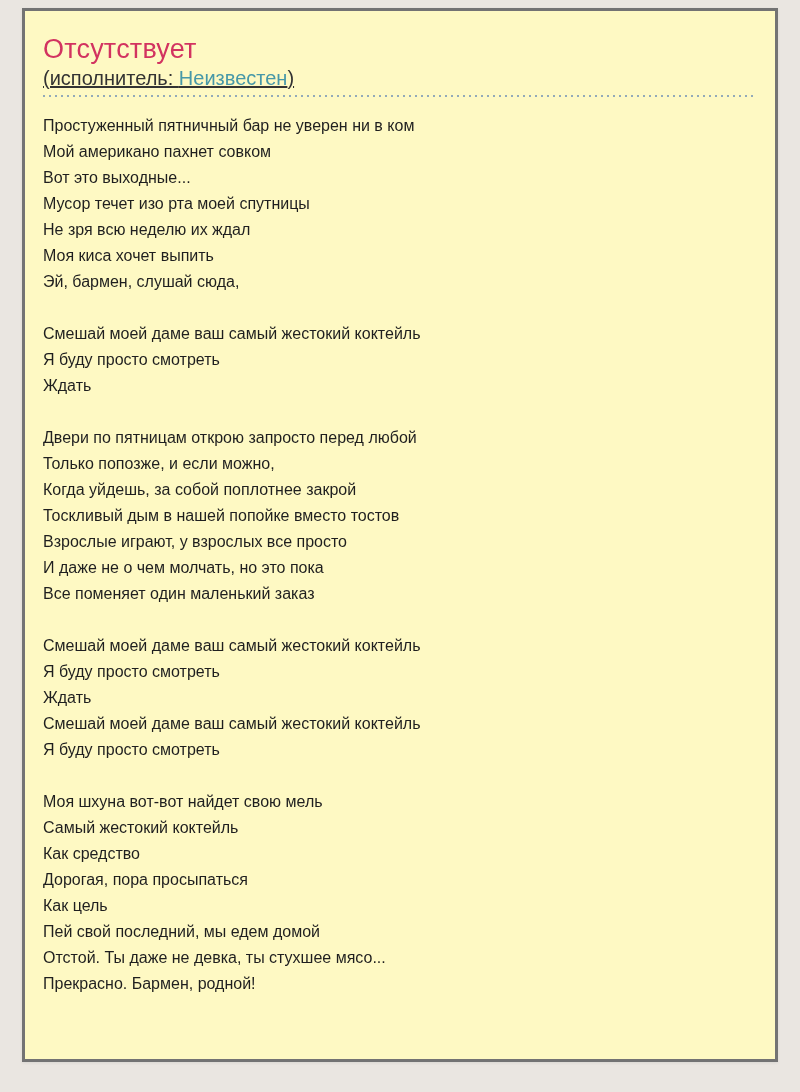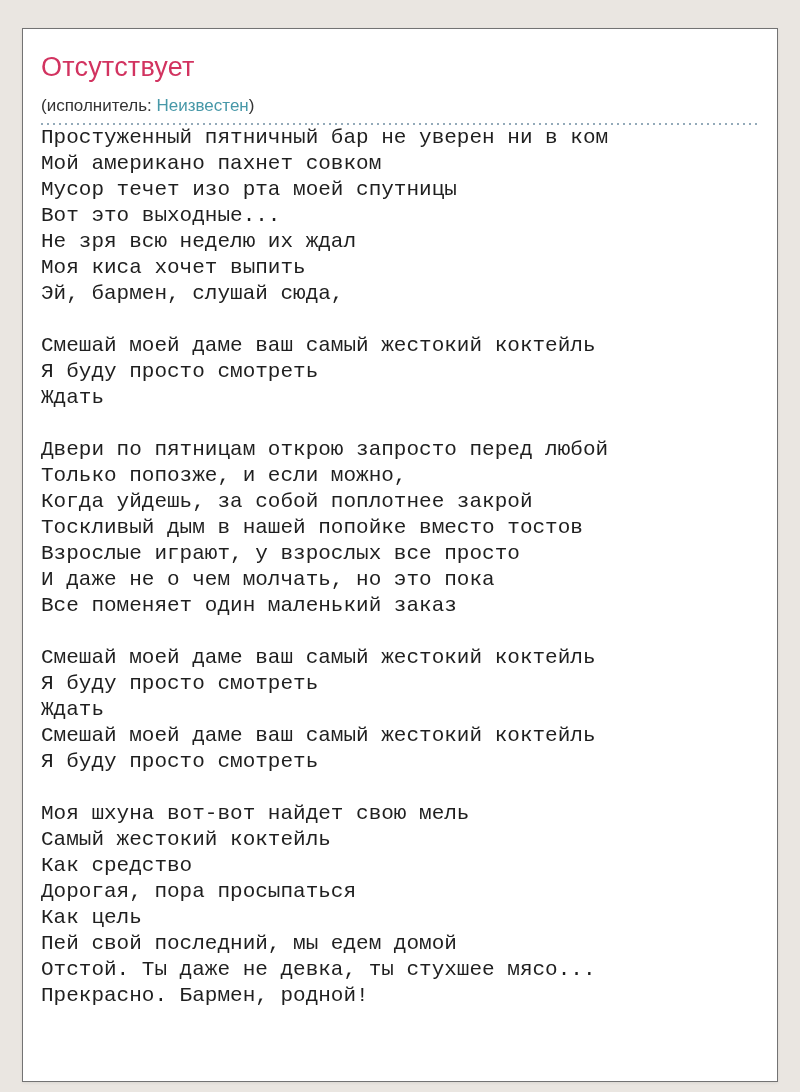--- a/index.html
+++ b/index.html
@@ -16,42 +16,43 @@
     background-image:
       radial-gradient(rgba(255,255,255,0.7) 12%, transparent 13%),
       radial-gradient(rgba(205,198,189,0.45) 12%, transparent 13%);
     background-size: 6px 6px;
     background-position: 0 0, 3px 3px;
   }
 
   .card {
     position: absolute;
     left: 22px;
-    top: 28px;
+    top: 8px;
     width: 756px;
     min-height: 1054px;
-    background: #ffffff;
-    border: 1px solid #737373;
+    background: #fef9c3;
+    border: 3px solid #737373;
     box-shadow: 0 1px 3px rgba(0,0,0,0.07);
     padding: 22px 18px 26px 18px;
   }
 
   .song-title {
     font-size: 27px;
     font-weight: 400;
     line-height: 32px;
     color: #d23360;
     letter-spacing: 0.2px;
   }
 
   .artist-line {
-    margin-top: 12px;
-    font-size: 17px;
+    margin-top: 2px;
+    font-size: 20px;
     line-height: 22px;
     color: #333333;
+    text-decoration: underline;
   }
 
   .artist-link {
     color: #4798a8;
     text-decoration: none;
     cursor: pointer;
   }
 
   .dotted-separator {
     margin-top: 6px;
@@ -60,24 +61,24 @@
       to right,
       #93aab9 0px, #93aab9 2px,
       transparent 2px, transparent 6px
     );
     background-position: 0 bottom;
     background-size: 100% 2px;
     background-repeat: no-repeat;
   }
 
   .lyrics {
-    font-size: 21px;
+    margin-top: 16px;
+    font-size: 16px;
     line-height: 26px;
     color: #1f1f1f;
-    font-family: Liberation Mono, monospace;
   }
 
   .stanza + .stanza { margin-top: 26px; }
 
   .lyric-line { white-space: pre-wrap; }
 </style>
 </head>
 <body>
 
 <div class="card">
@@ -87,22 +88,22 @@
   <div class="artist-line">
     <span>(исполнитель: </span><a class="artist-link" style="color: rgb(71, 152, 168);">Неизвестен</a><span>)</span>
   </div>
 
   <div class="dotted-separator"></div>
 
   <div class="lyrics">
       <div class="stanza">
         <div class="lyric-line">Простуженный пятничный бар не уверен ни в ком</div>
         <div class="lyric-line">Мой американо пахнет совком</div>
+        <div class="lyric-line">Вот это выходные...</div>
         <div class="lyric-line">Мусор течет изо рта моей спутницы</div>
-        <div class="lyric-line">Вот это выходные...</div>
         <div class="lyric-line">Не зря всю неделю их ждал</div>
         <div class="lyric-line">Моя киса хочет выпить</div>
         <div class="lyric-line">Эй, бармен, слушай сюда,</div>
       </div>
       <div class="stanza">
         <div class="lyric-line">Смешай моей даме ваш самый жестокий коктейль</div>
         <div class="lyric-line">Я буду просто смотреть</div>
         <div class="lyric-line">Ждать</div>
       </div>
       <div class="stanza">

